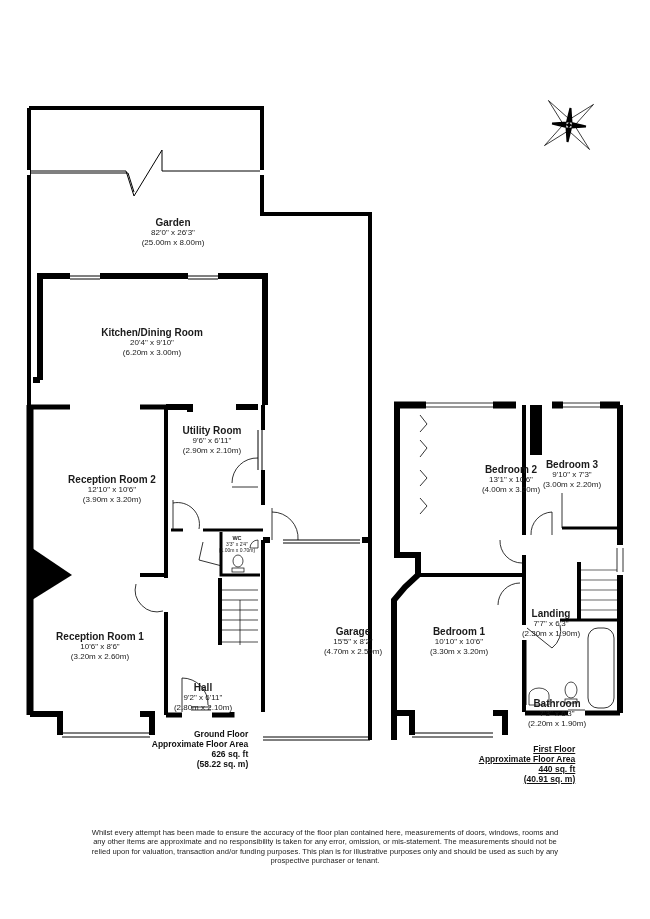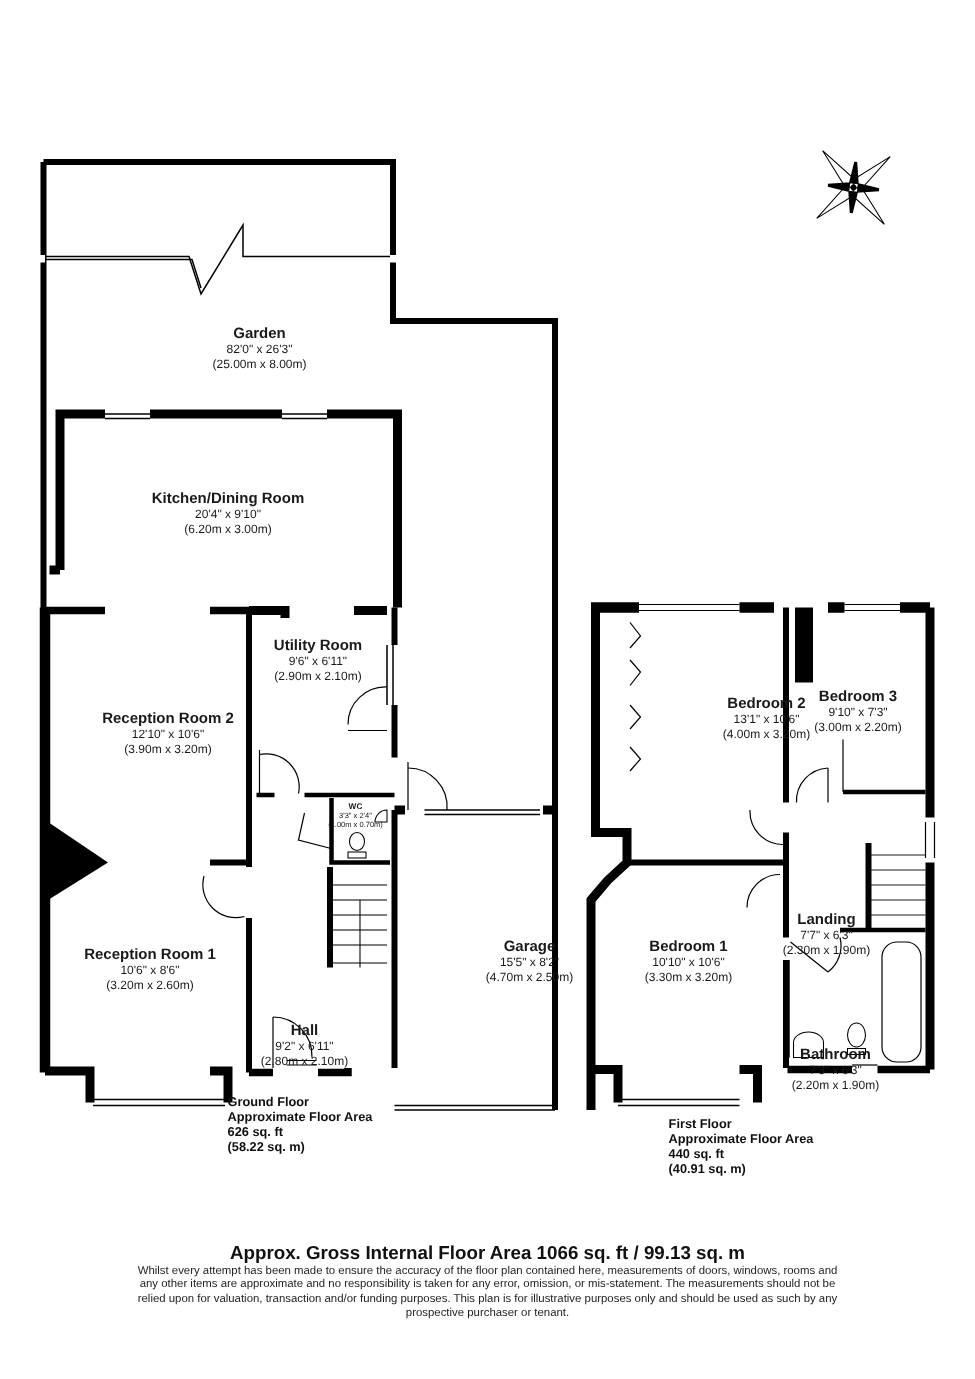--- a/index.html
+++ b/index.html
@@ -3,21 +3,21 @@
 <meta charset="utf-8">
 <style>
   html, body { margin: 0; padding: 0; background: #ffffff; }
   body { width: 650px; height: 919px; position: relative; overflow: hidden; font-family: "Liberation Sans", sans-serif; color: #111; }
   svg.plan { position: absolute; left: 0; top: 0; }
   .lbl { position: absolute; text-align: center; font-size: 8px; line-height: 10px; color: #1a1a1a; white-space: nowrap; transform: translateX(-50%); }
   .lbl .n { font-weight: bold; font-size: 10px; display: block; }
   .lbl span { display: block; }
   .lbl.small { font-size: 5px; line-height: 6px; }
   .lbl.small .n { font-size: 5.5px; }
-  .area { position: absolute; text-align: left; font-weight: bold; font-size: 8.5px; line-height: 10px; transform: translateX(-50%); white-space: nowrap; }
+  .area { position: absolute; text-align: right; font-weight: bold; font-size: 8.5px; line-height: 10px; transform: translateX(-50%); white-space: nowrap; }
   .area span { display: block; }
   .footer { position: absolute; left: 90px; width: 470px; top: 828px; text-align: center; }
   .footer .title { font-weight: bold; font-size: 12.5px; line-height: 14px; display: block; }
   .footer .disc { font-size: 7.6px; line-height: 9.3px; display: block; color: #222; }
 </style>
 </head>
 <body>
 
 <svg class="plan" width="650" height="919" viewBox="0 0 650 919" xmlns="http://www.w3.org/2000/svg">
   <g fill="none" stroke="#000">
@@ -196,23 +196,22 @@
 <div class="lbl" style="left:459px;top:627px;">
   <span class="n">Bedroom 1</span>
   <span>10'10" x 10'6"</span>
   <span>(3.30m x 3.20m)</span>
 </div>
 <div class="lbl" style="left:557px;top:655px;margin-top:44px;">
   <span class="n">Bathroom</span>
   <span>7'3" x 6'3"</span>
   <span>(2.20m x 1.90m)</span>
 </div>
-<div class="area" style="left:494px;top:744px;">
+<div class="area" style="left:527px;top:744px;text-decoration:underline;">
   <span>First Floor</span>
   <span>Approximate Floor Area</span>
   <span>440 sq. ft</span>
   <span>(40.91 sq. m)</span>
 </div>
 
 <div class="footer">
-  <span class="title">Approx. Gross Internal Floor Area 1066 sq. ft / 99.13 sq. m</span>
   <span class="disc">Whilst every attempt has been made to ensure the accuracy of the floor plan contained here, measurements of doors, windows, rooms and any other items are approximate and no responsibility is taken for any error, omission, or mis-statement. The measurements should not be relied upon for valuation, transaction and/or funding purposes. This plan is for illustrative purposes only and should be used as such by any prospective purchaser or tenant.</span>
 </div>
 
 </body></html>

